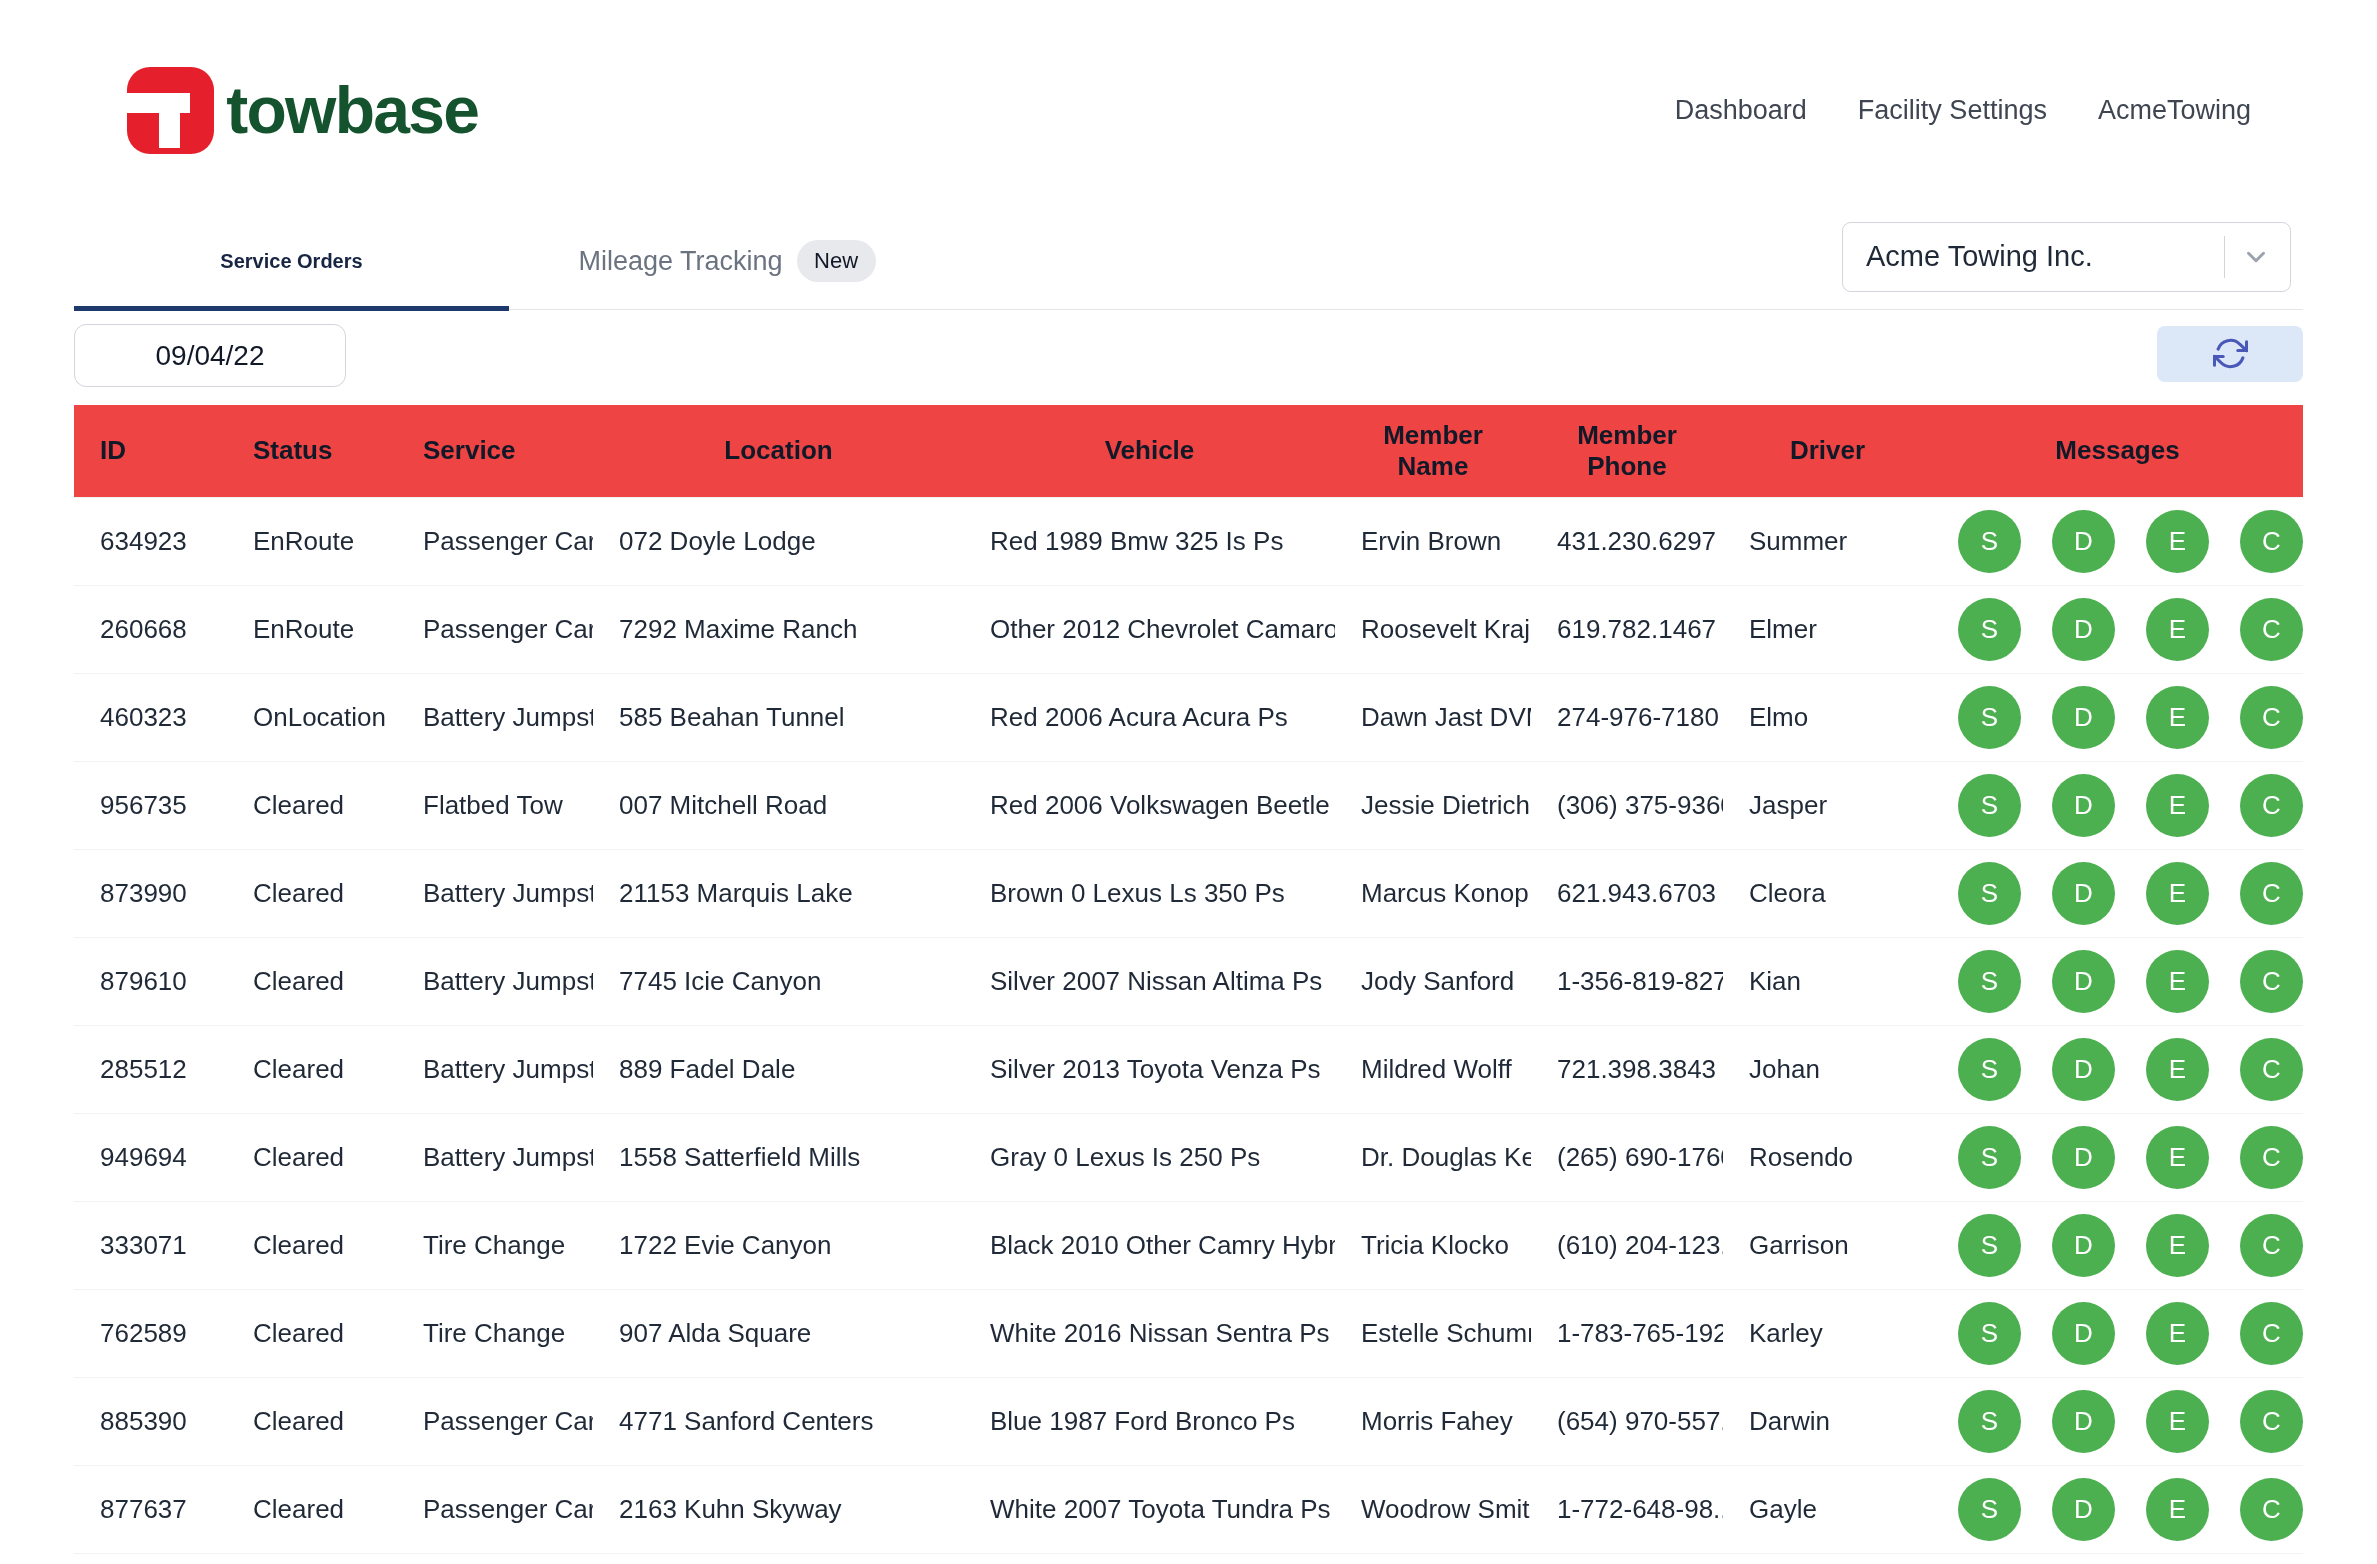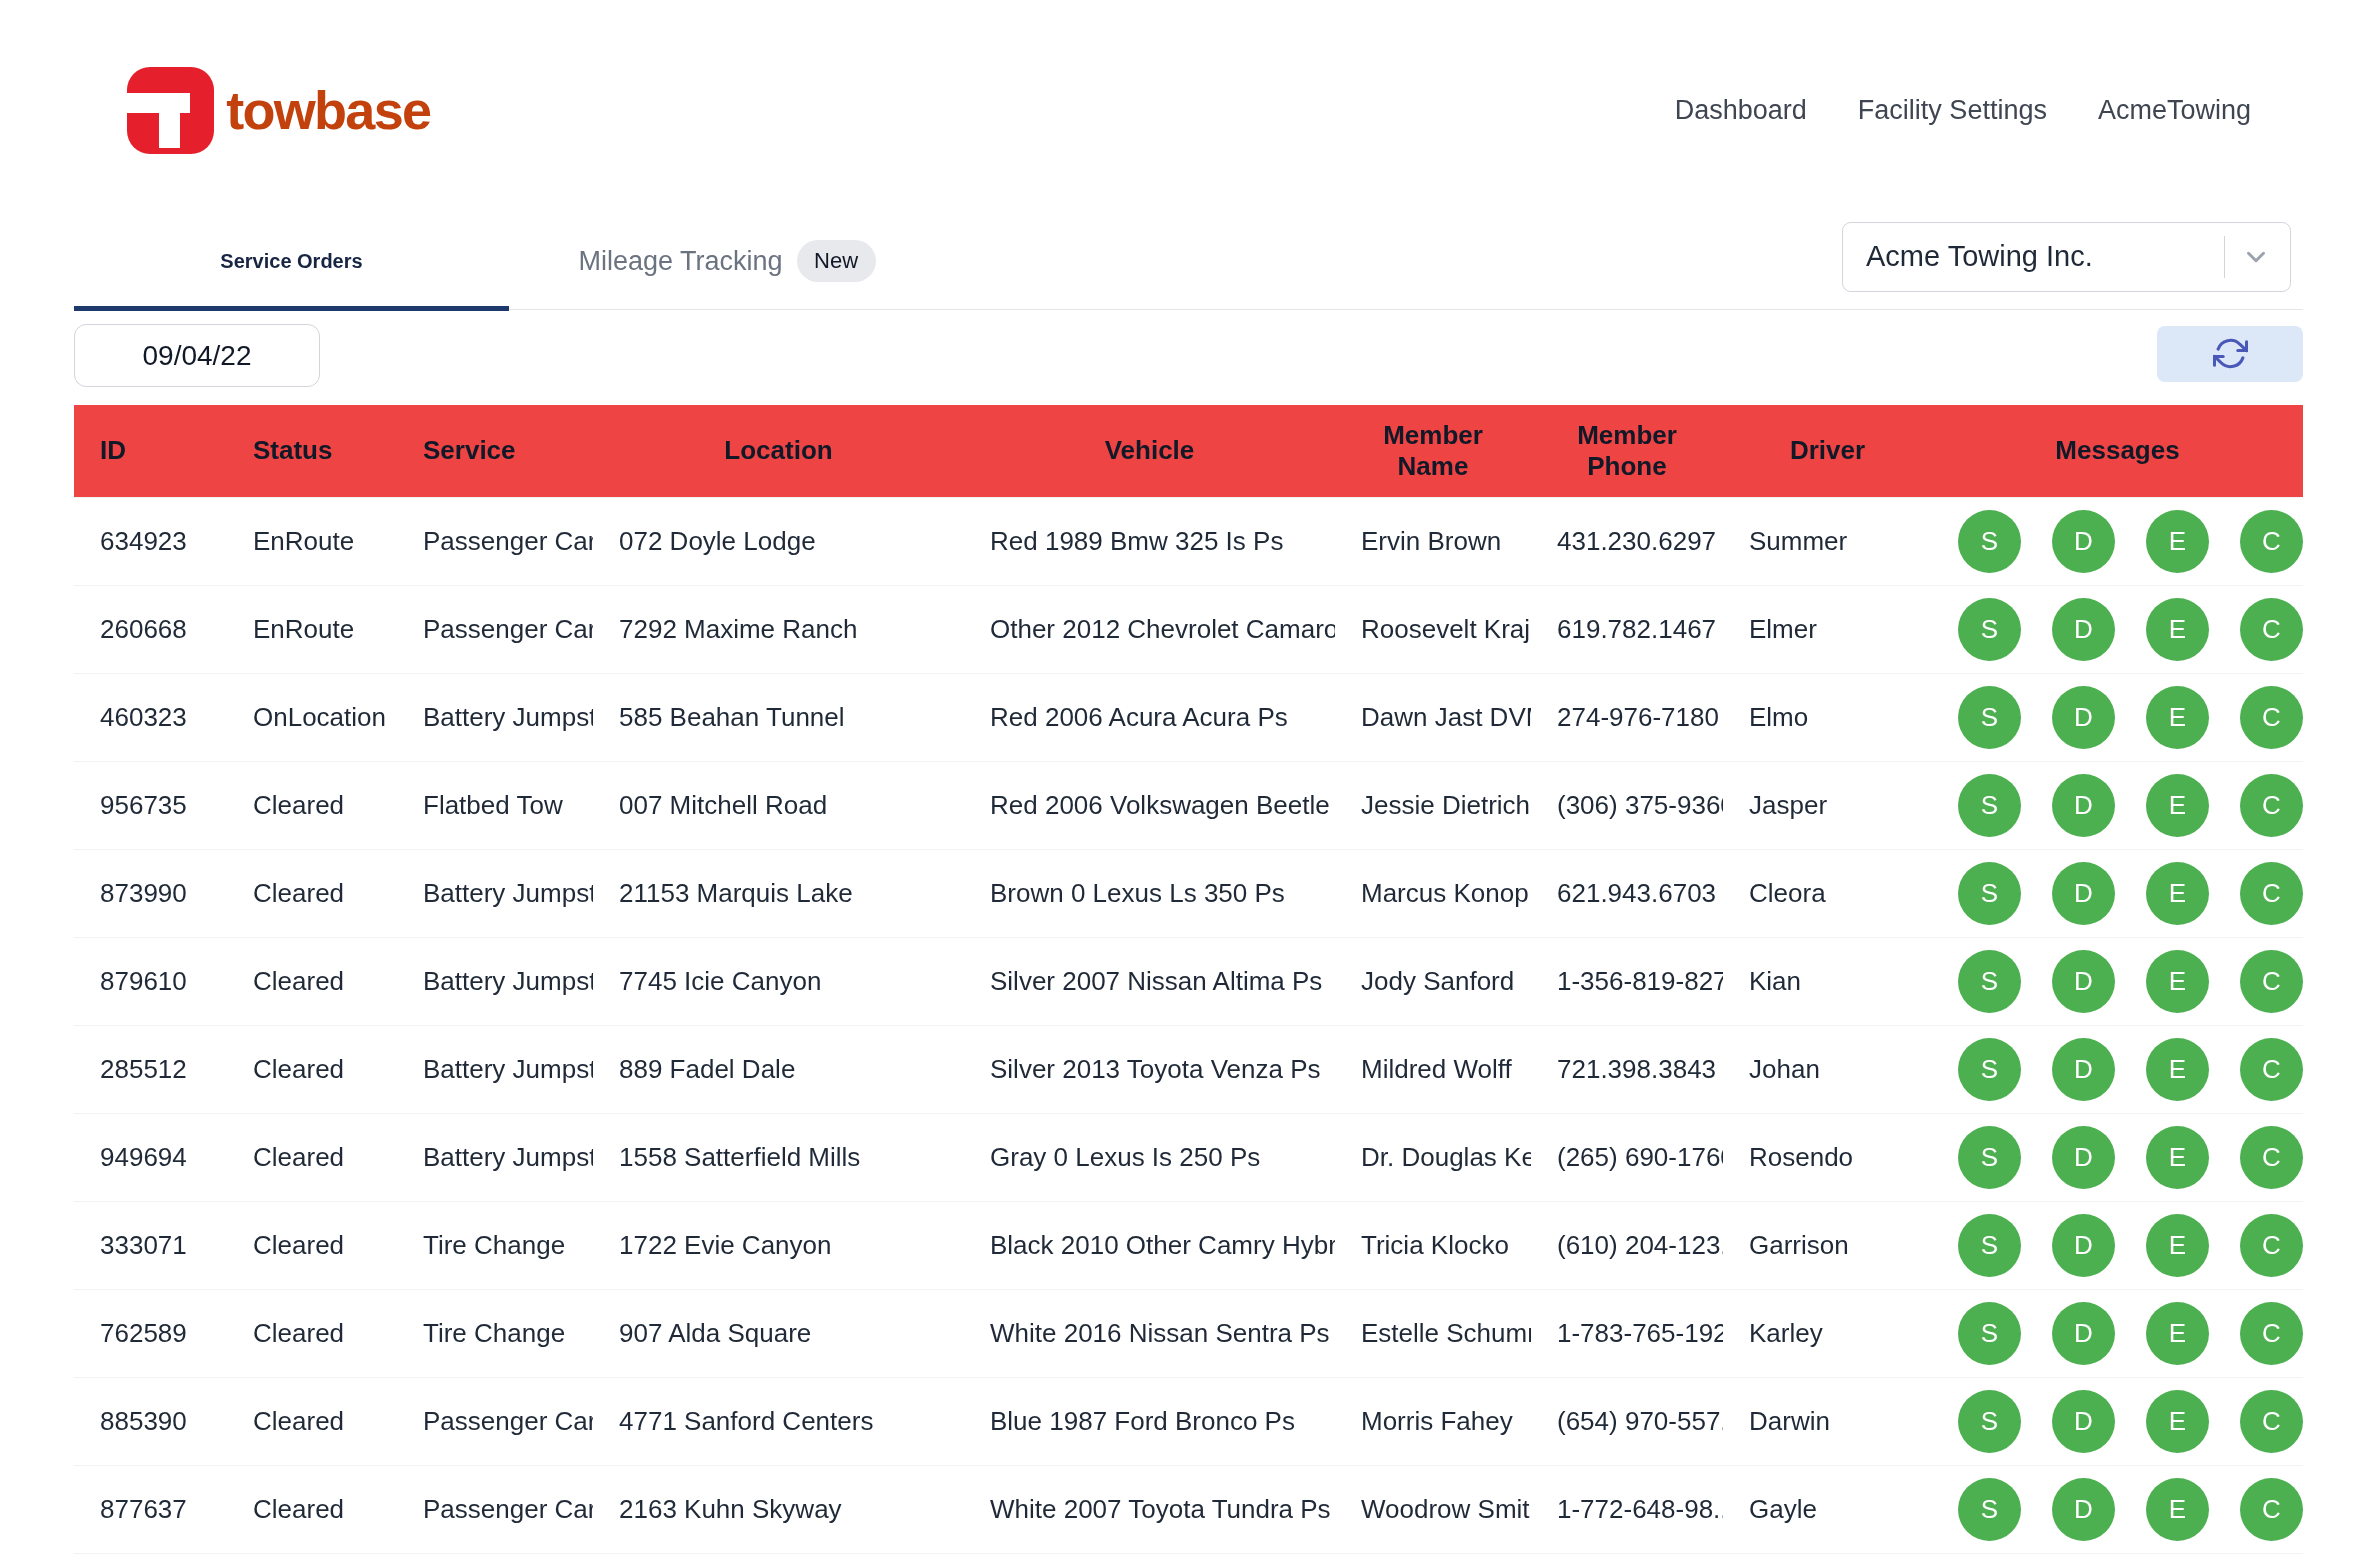--- a/index.html
+++ b/index.html
@@ -7,21 +7,21 @@
     font-family:"Liberation Sans","DejaVu Sans",sans-serif; color:#1f2937; }
 
   
   .app-header { display:flex; align-items:center; justify-content:space-between;
     padding:45px 126px 0 127px; height:175px; }
   .logo { display:flex; align-items:center; gap:12.2px; cursor:pointer; }
   .logo-mark { position:relative; width:87px; height:87px; background:#e5202c;
     border-radius:23px; overflow:hidden; }
   .logo-mark .t-bar  { position:absolute; left:0;   top:30%; width:72%; height:23%; background:#ffffff; }
   .logo-mark .t-stem { position:absolute; left:37%; top:30%; width:24%; height:64%; background:#ffffff; }
-  .logo-text { font-size:54px; font-weight:700; color:#c2410c; letter-spacing:-1.7px; }
+  .logo-text { font-size:66px; font-weight:700; color:#14532d; letter-spacing:-1.7px; }
   .top-nav { display:flex; gap:51px; }
   .top-nav .nav-item { font-size:27px; color:#3f4652; cursor:pointer; white-space:nowrap; }
 
   
   .content { margin:0 74px; position:relative; }
 
   
   .tabbar { position:relative; display:flex; border-bottom:1.7px solid #e5e7eb; height:97px; margin-top:38px; }
   .tab { display:flex; align-items:center; justify-content:center; gap:14px; cursor:pointer; }
   .tab-active { width:435px; font-size:20px; font-weight:600; color:#172442; position:relative; }
@@ -31,21 +31,21 @@
 
   .facility-select { position:absolute; right:12px; top:8.7px; width:449px; height:70px;
     border:1.7px solid #d1d5db; border-radius:8.7px; display:flex; align-items:center;
     padding:0 19px 0 23px; background:#fff; cursor:pointer; }
   .facility-select .sel-text { flex:1; font-size:29px; color:#1f2937; }
   .facility-select .sel-divider { width:1.7px; height:42px; background:#d1d5db; margin-right:15.7px; }
   .facility-select svg { width:30px; height:30px; stroke:#9ca3af; }
 
   
   .filter-row { display:flex; align-items:flex-start; justify-content:space-between; margin-top:14px; height:65px; }
-  .date-input { width:246px; height:63px; border:1.7px solid #d1d5db; border-radius:12.2px;
+  .date-input { width:272px; height:63px; border:1.7px solid #d1d5db; border-radius:12.2px;
     font-size:28px; font-weight:500; color:#111827; text-align:center;
     font-family:"Liberation Sans","DejaVu Sans",sans-serif; background:#fff; outline:none; }
   .refresh-btn { width:146px; height:56px; margin-top:1.7px; border:none; border-radius:7.9px;
     background:#dce7f8; display:flex; align-items:center; justify-content:center; cursor:pointer; }
   .refresh-btn svg { width:35px; height:35px; stroke:#4a58b8; }
 
   
   .orders-table { margin-top:15.7px; }
   .grid-row { display:grid;
     grid-template-columns:153px 170px 196px 371px 371px 196px 192px 209px 1fr;

